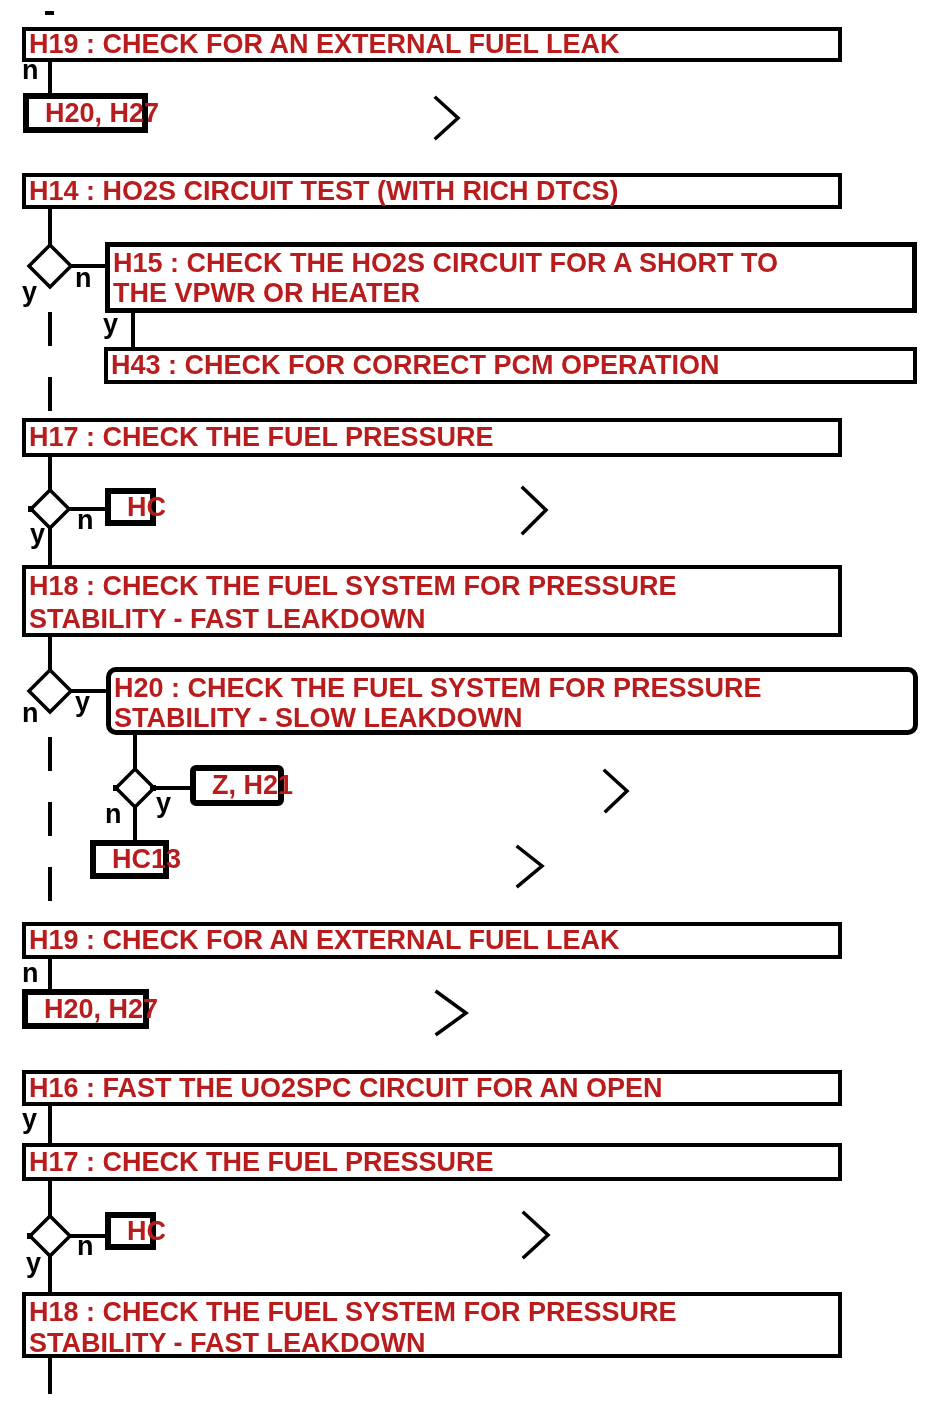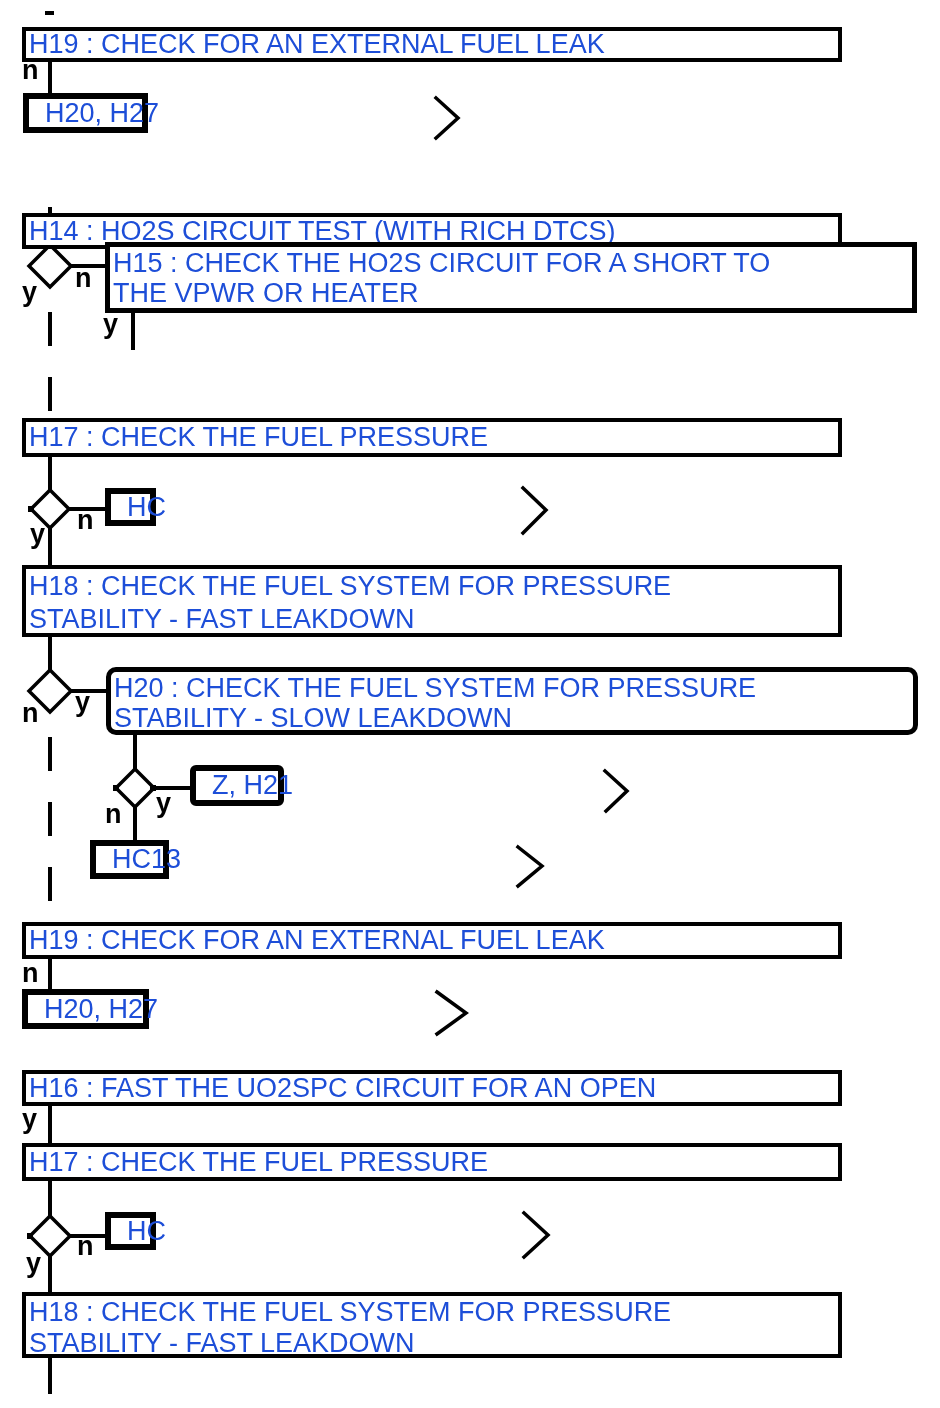--- a/index.html
+++ b/index.html
@@ -9,22 +9,22 @@
     background:#ffffff;
     font-family:"Liberation Sans",sans-serif;
     overflow:hidden;
   }
   #wires{position:absolute;left:0;top:0;width:940px;height:1408px;}
   .box{
     position:absolute;
     box-sizing:border-box;
     border:4px solid #000;
     background:#fff;
-    color:#1d4ed8;
-    font-weight:normal;
+    color:#b91c1c;
+    font-weight:bold;
     font-size:27px;
     letter-spacing:0px;
     display:flex;
     align-items:center;
     padding-left:3px;
     white-space:nowrap;
     line-height:1.05;
   }
   .box.small{border-width:6px;padding-left:16px;}
   .box.twoline{
@@ -94,24 +94,25 @@
       <polyline points="518,847 542,866 518,886"></polyline>
       <polyline points="437,992 466,1013 437,1034"></polyline>
       <polyline points="524,1213 548,1235 524,1257"></polyline>
     </g>
   </svg>
 
   <div class="box" style="left:22px;top:27px;width:820px;height:35px;">H19 : CHECK FOR AN EXTERNAL FUEL LEAK</div>
 
   <div class="box small" style="left:23px;top:93px;width:125px;height:40px;">H20, H27</div>
 
-  <div class="box" style="left:22px;top:173px;width:820px;height:36px;margin-top:40px;">H14 : HO2S CIRCUIT TEST (WITH RICH DTCS)</div>
+  <div class="box" style="left:22px;top:173px;width:820px;height:36px;">H14 : HO2S CIRCUIT TEST (WITH RICH DTCS)</div>
 
   <div class="box twoline" style="left:105px;top:242px;width:812px;height:71px;border-width:5px;line-height:30px;padding-right:108px;">H15 : CHECK THE HO2S CIRCUIT FOR A SHORT TO THE VPWR OR HEATER</div>
 
+  <div class="box" style="left:104px;top:347px;width:813px;height:37px;">H43 : CHECK FOR CORRECT PCM OPERATION</div>
 
   <div class="box" style="left:22px;top:418px;width:820px;height:39px;">H17 : CHECK THE FUEL PRESSURE</div>
 
   <div class="box small" style="left:105px;top:488px;width:51px;height:38px;">HC</div>
 
   <div class="box twoline" style="left:22px;top:565px;width:820px;height:72px;line-height:33px;padding-right:110px;">H18 : CHECK THE FUEL SYSTEM FOR PRESSURE STABILITY - FAST LEAKDOWN</div>
 
   <div class="box twoline" style="left:106px;top:667px;width:812px;height:68px;border-width:5px;line-height:30px;padding-right:110px;border-radius:10px;">H20 : CHECK THE FUEL SYSTEM FOR PRESSURE STABILITY - SLOW LEAKDOWN</div>
 
   <div class="box small" style="left:190px;top:765px;width:94px;height:41px;border-radius:6px;">Z, H21</div>

